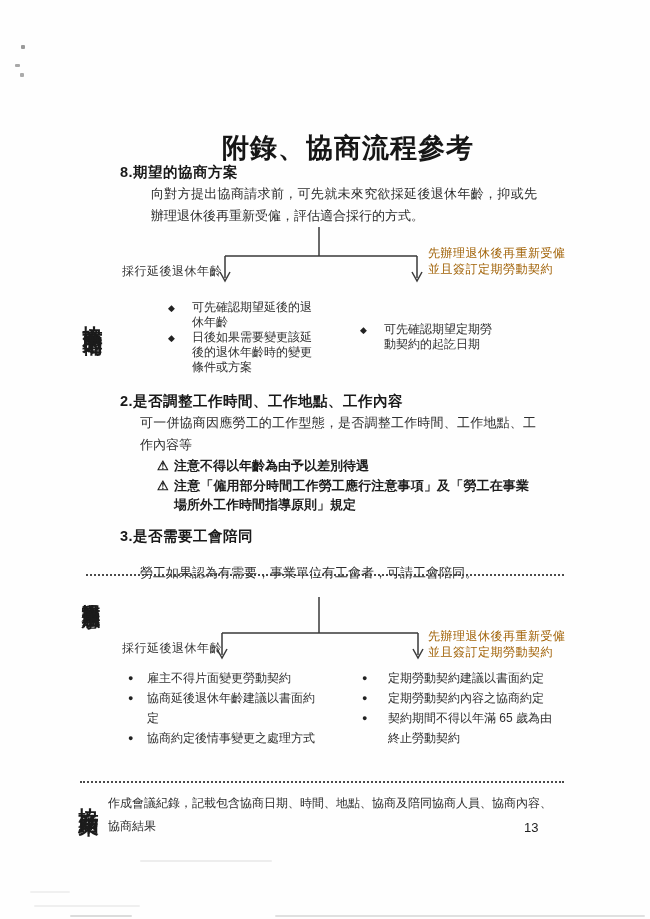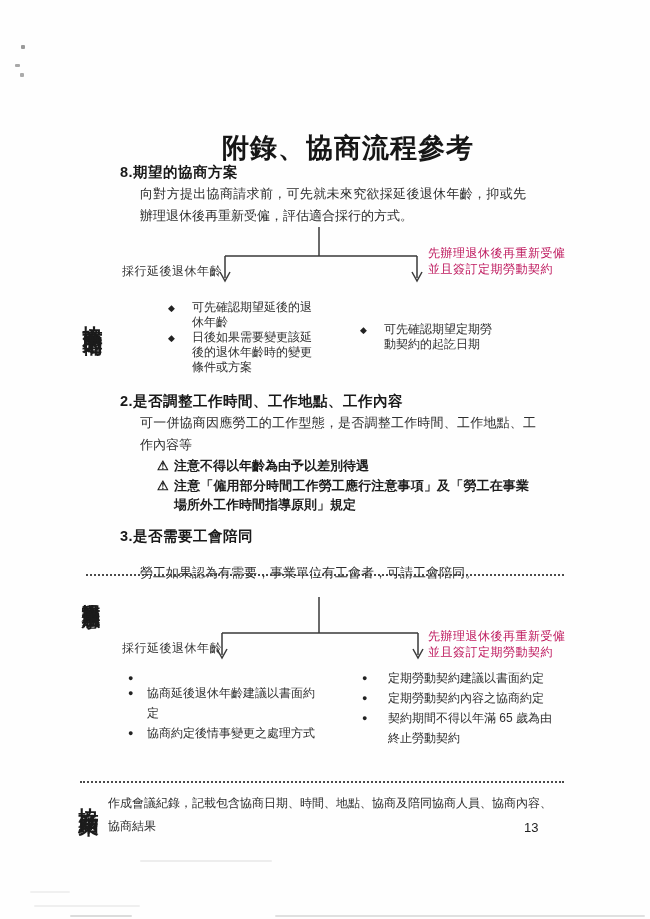--- a/index.html
+++ b/index.html
@@ -5,21 +5,21 @@
   html,body{margin:0;padding:0;background:#e9e9e9;}
   .page{
     position:relative;width:650px;height:919px;background:#fefefe;
     font-family:"Liberation Sans",sans-serif;color:#2b2b2b;overflow:hidden;
   }
   .abs{position:absolute;}
   .doc-title{font-size:27px;font-weight:bold;color:#161616;letter-spacing:1px;white-space:nowrap;}
   .heading{font-size:14.5px;font-weight:bold;color:#191919;letter-spacing:.5px;white-space:nowrap;}
   .body-text{font-size:13px;line-height:21.5px;color:#2d2d2d;text-align:justify;}
   .fc-label{font-size:12px;color:#333;white-space:nowrap;letter-spacing:.5px;}
-  .fc-label2{font-size:12px;color:#be185d;line-height:15.5px;letter-spacing:.5px;white-space:nowrap;font-family:Liberation Serif, serif;}
+  .fc-label2{font-size:12px;color:#a16207;line-height:15.5px;letter-spacing:.5px;white-space:nowrap;font-family:Liberation Serif, serif;}
   .fc-list{font-size:12px;color:#303030;}
   .fc-item{display:flex;align-items:flex-start;}
   .fc-item .marker{flex:0 0 24px;font-size:9px;padding-top:3px;color:#222;}
   .fc-item .txt{line-height:15px;}
   .round-list .fc-item .txt{line-height:20px;}
   .warn-row{display:flex;align-items:flex-start;font-weight:bold;color:#1d1d1d;font-size:13px;}
   .warn-row .wicon{flex:0 0 17px;font-size:13px;line-height:19.5px;}
   .warn-row .wtxt{line-height:19.5px;text-align:justify;}
   .dotted-sep{border-top:2px dotted #4a4a4a;height:0;}
   .sidebar-label{
@@ -44,21 +44,21 @@
   <div class="artifact" style="left:20px;top:73px;width:4px;height:4px;background:#ababab;"></div>
   <div class="artifact" style="left:140px;top:860px;width:132px;height:2px;background:#ededed;"></div>
   <div class="artifact" style="left:30px;top:891px;width:40px;height:2px;background:#f0f0f0;"></div>
   <div class="artifact" style="left:34px;top:905px;width:106px;height:2px;background:#efefef;"></div>
   <div class="artifact" style="left:70px;top:915px;width:62px;height:2px;background:#dcdcdc;"></div>
   <div class="artifact" style="left:275px;top:915px;width:370px;height:2px;background:#e0e0e0;"></div>
 
   <div class="abs doc-title" style="left:222px;top:130px;">附錄、協商流程參考</div>
 
   <div class="abs heading" style="left:120px;top:163px;">8.期望的協商方案</div>
-  <div class="abs body-text" style="left:140px;top:183px;width:386px;">向對方提出協商請求前，可先就未來究欲採延後退休年齡，抑或先辦理退休後再重新受僱，評估適合採行的方式。</div>
+  <div class="abs body-text" style="left:151px;top:183px;width:386px;">向對方提出協商請求前，可先就未來究欲採延後退休年齡，抑或先辦理退休後再重新受僱，評估適合採行的方式。</div>
 
   <svg class="abs connector" style="left:200px;top:226px;" width="240" height="60" viewBox="0 0 240 60">
     <path d="M119,1 V30 M25,30 H217 M25,30 V52 M217,30 V52" fill="none" stroke="#3a3a3a" stroke-width="1.5"></path>
     <path d="M20,46 L25,55 L30,46" fill="none" stroke="#3a3a3a" stroke-width="1.5"></path>
     <path d="M212,46 L217,55 L222,46" fill="none" stroke="#3a3a3a" stroke-width="1.5"></path>
   </svg>
   <div class="abs fc-label" style="left:122px;top:263px;">採行延後退休年齡</div>
   <div class="abs fc-label2" style="left:428px;top:246px;">
     <div>先辦理退休後再重新受僱</div>
     <div>並且簽訂定期勞動契約</div>
@@ -110,20 +110,21 @@
   </svg>
   <div class="abs fc-label" style="left:122px;top:640px;">採行延後退休年齡</div>
   <div class="abs fc-label2" style="left:428px;top:629px;">
     <div>先辦理退休後再重新受僱</div>
     <div>並且簽訂定期勞動契約</div>
   </div>
 
   <div class="abs fc-list round-list" style="left:128px;top:668px;width:200px;">
     <div class="fc-item">
       <span class="marker" style="flex-basis:19px;padding-top:5px;">●</span>
+      <span class="txt" style="width:174px;">雇主不得片面變更勞動契約</span>
     </div>
     <div class="fc-item">
       <span class="marker" style="flex-basis:19px;padding-top:5px;">●</span>
       <span class="txt" style="width:174px;">協商延後退休年齡建議以書面約定</span>
     </div>
     <div class="fc-item">
       <span class="marker" style="flex-basis:19px;padding-top:5px;">●</span>
       <span class="txt" style="width:174px;">協商約定後情事變更之處理方式</span>
     </div>
   </div>

